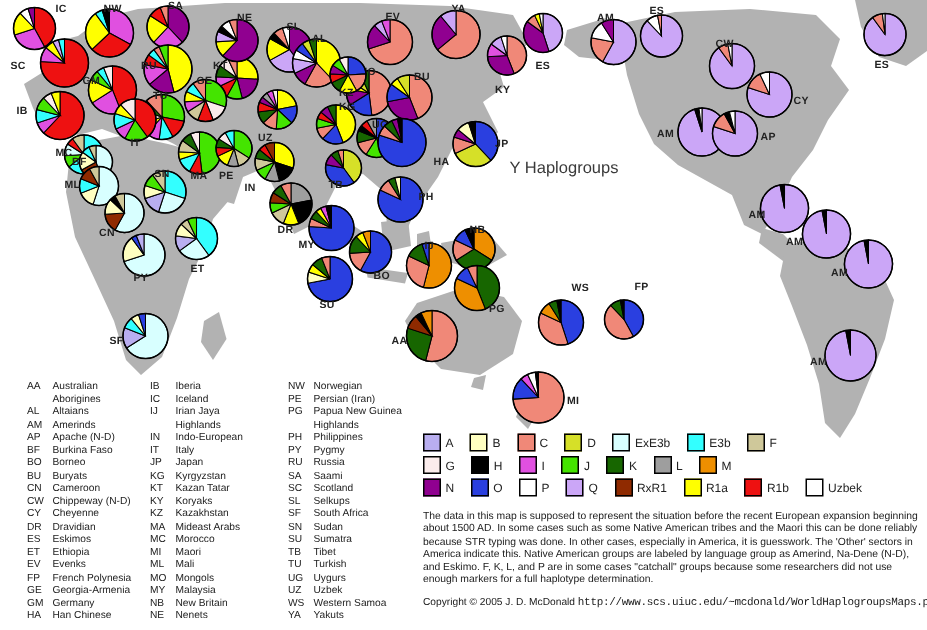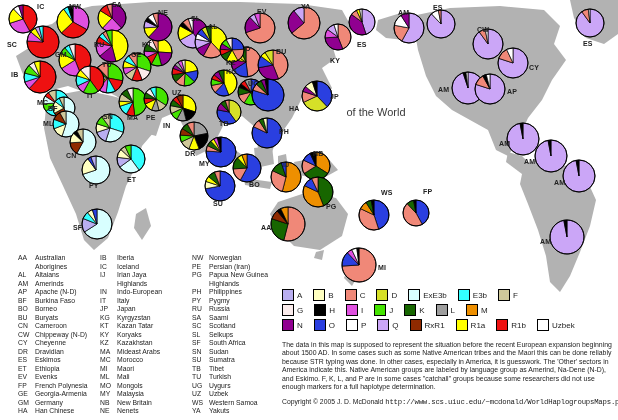--- a/index.html
+++ b/index.html
@@ -631,21 +631,21 @@
     <div class="pie-label" style="left: 554px; top: 179px;">AM</div>
     <svg width="36" height="36" class="pie" style="left: 549px; top: 219px;">
       <path d="M18,18 L18.00,1.00 A17,17 0 1 1 14.81,1.30 Z" fill="#cba6f7" stroke="#000" stroke-width="0.7"></path>
       <path d="M18,18 L14.81,1.30 A17,17 0 0 1 18.00,1.00 Z" fill="#000000" stroke="#000" stroke-width="0.7"></path>
       <circle cx="18" cy="18" r="17" fill="none" stroke="#000" stroke-width="1"></circle>
     </svg>
     <div class="pie-label" style="left: 540px; top: 238px;">AM</div>
   </div>
 
 <div id="title">
-  <div>of the World</div>
+  <div>Y Haplogroups</div>
 </div>
 
 <div id="abbr-col1" class="abbr-col">
     <div class="abbr-row">
       <span class="abbr-code">AA</span>
       <span class="abbr-name">Australian
 Aborigines</span>
     </div>
     <div class="abbr-row">
       <span class="abbr-code">AL</span>

